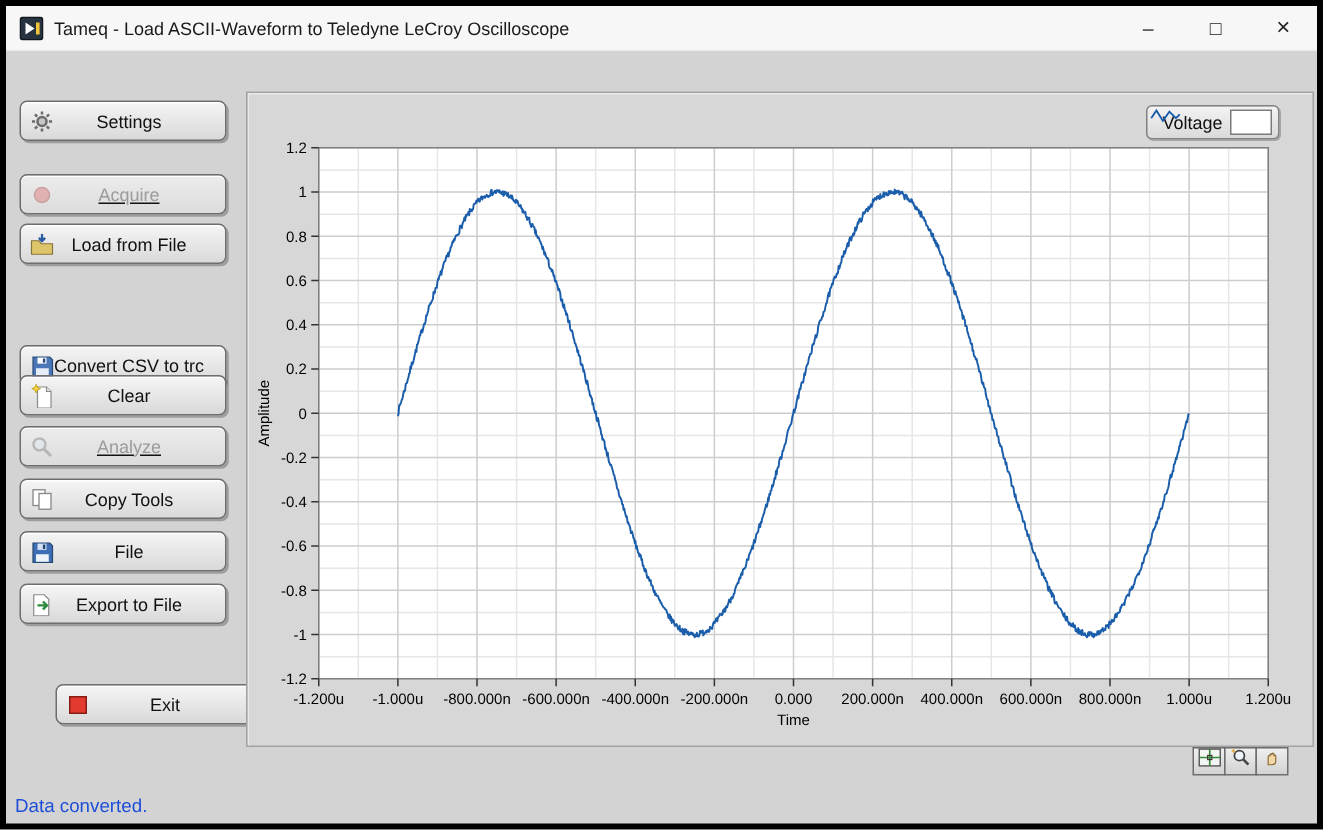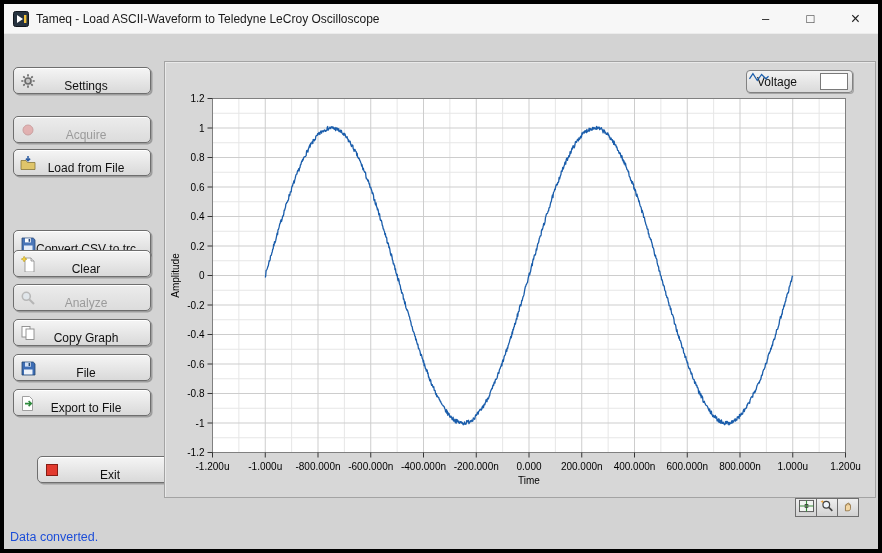--- a/index.html
+++ b/index.html
@@ -16,34 +16,34 @@
     font-size:13px;color:#222;cursor:default;}
   
   .menubar{position:absolute;left:0;top:30px;width:100%;height:22px;background:#f4f4f4;
     border-bottom:1px solid #dcdcdc;box-sizing:border-box;display:flex;align-items:center;
     padding-left:4px;}
   .menu-item{font-size:12.5px;padding:2px 8px;color:#111;}
   
   .lv-btn{position:absolute;left:9px;width:138px;height:27px;border:1px solid #6e6e6e;
     border-radius:5px;background:linear-gradient(#f5f5f5,#d9d9d9);
     box-shadow:1.5px 1.5px 0 rgba(90,90,90,.45), inset 0 1px 0 #ffffff;
-    display:flex;align-items:flex-end;font-size:12px;box-sizing:border-box;}
+    display:flex;align-items:center;font-size:12px;box-sizing:border-box;}
   .lv-btn .btn-icon{position:absolute;left:6px;top:5px;width:16px;height:16px;}
   .lv-btn .btn-label{flex:1;text-align:center;padding-left:10px;padding-right:2px;color:#111;}
-  .lv-btn.disabled{background:linear-gradient(#ececec,#dcdcdc);}
+  .lv-btn.disabled{background:linear-gradient(#ececec,#dcdcdc);text-decoration:underline;}
   .lv-btn.disabled .btn-label{color:#9b9b9b;}
   .lv-btn.disabled .btn-icon{opacity:.4;}
   
   .graph-panel{position:absolute;left:160px;top:57px;width:712px;height:437px;
     background:#d7d7d7;border:1px solid #a3a3a3;box-sizing:border-box;
     box-shadow:inset 1px 1px 0 #e9e9e9;}
   .graph-panel svg{position:absolute;left:0;top:0;}
   svg text{font-family:"Liberation Sans",sans-serif;font-size:10px;fill:#000;}
   .legend{position:absolute;top:8px;right:22px;height:21px;display:flex;align-items:center;
-    gap:23px;padding:0 4px 0 10px;border:1px solid #828282;border-radius:4px;
+    gap:5px;padding:0 4px 0 10px;border:1px solid #828282;border-radius:4px;
     background:linear-gradient(#f3f3f3,#dadada);box-shadow:1px 1px 0 rgba(90,90,90,.4);
     font-size:12px;}
   .legend-sample{display:inline-flex;border:1px solid #7a7a7a;background:#fff;width:26px;height:15px;}
   
   .palette{position:absolute;right:19px;bottom:32px;display:flex;}
   .pal-btn{width:22px;height:19px;border:1px solid #6e6e6e;margin-left:-1px;
     background:linear-gradient(#efefef,#d2d2d2);display:flex;align-items:center;
     justify-content:center;box-sizing:border-box;}
   
   .statusbar{position:absolute;left:6px;bottom:5px;font-size:12.5px;color:#1d4ed8;}
@@ -121,21 +121,21 @@
             <circle cx="6.3" cy="6.3" r="4" fill="#dce9f5" stroke="#777" stroke-width="1.6"></circle>
             <path d="M9.4 9.4l4.6 4.6" stroke="#777" stroke-width="2.1"></path>
           </svg></span>
         <span class="btn-label">Analyze</span>
       </div>
       <div class="lv-btn" style="top: 315px;">
         <span class="btn-icon"><svg viewBox="0 0 16 16" width="16" height="16">
             <rect x="2" y="1.5" width="8" height="10.5" fill="#fff" stroke="#8a8a8a" stroke-width=".9"></rect>
             <rect x="6" y="4" width="8" height="10.5" fill="#fff" stroke="#8a8a8a" stroke-width=".9"></rect>
           </svg></span>
-        <span class="btn-label">Copy Graph</span>
+        <span class="btn-label">Copy Tools</span>
       </div>
       <div class="lv-btn" style="top: 350px;">
         <span class="btn-icon"><svg viewBox="0 0 16 16" width="16" height="16">
             <path d="M2 2h11.2L15 3.8V15H2z" fill="#3d6db5" stroke="#24486e" stroke-width=".8"></path>
             <rect x="5" y="2.4" width="6" height="4.2" fill="#d3e1f5"></rect>
             <rect x="8.6" y="3" width="1.6" height="3" fill="#24486e"></rect>
             <rect x="4" y="9.5" width="8.5" height="5" fill="#eef3fa"></rect>
           </svg></span>
         <span class="btn-label">File</span>
       </div>

